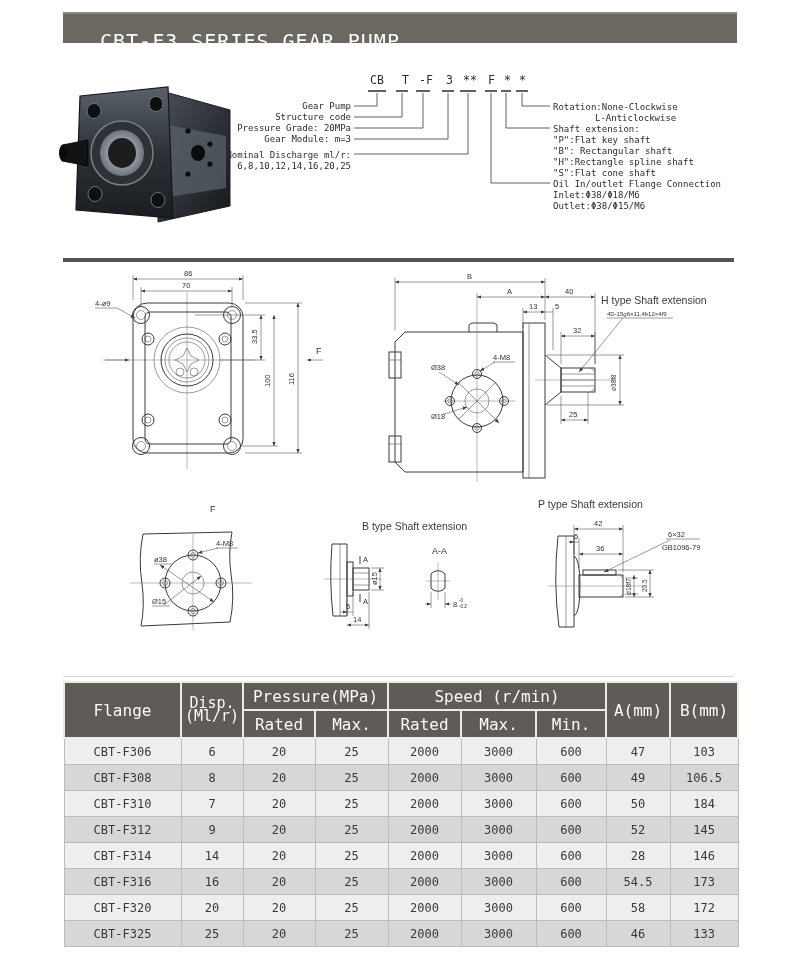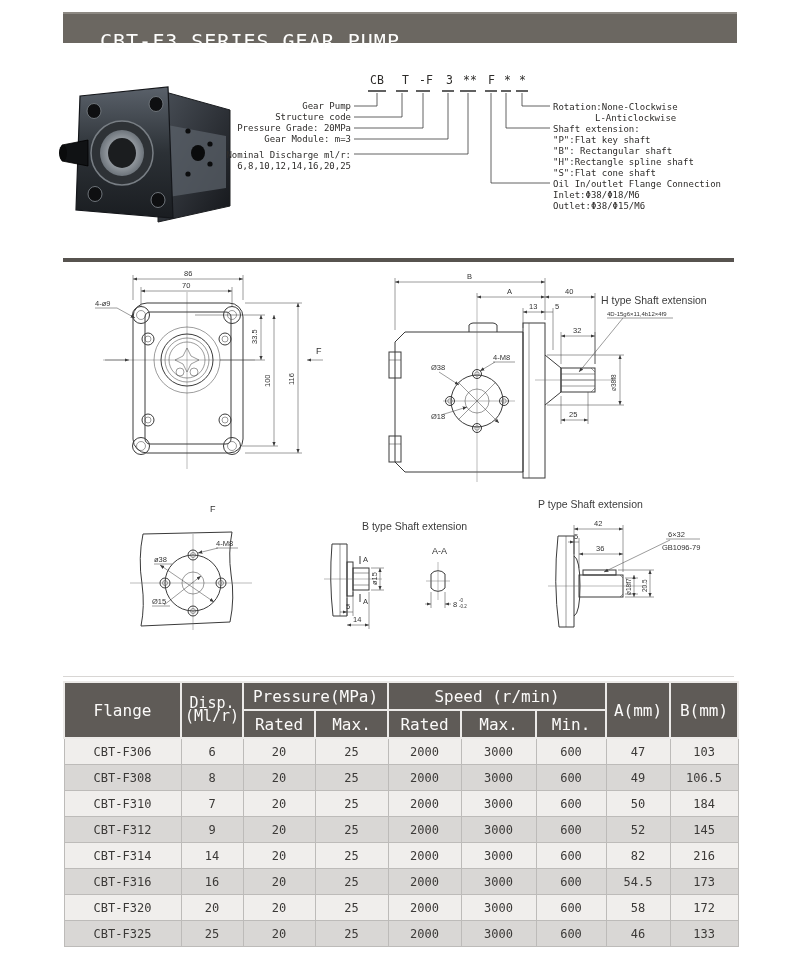--- a/index.html
+++ b/index.html
@@ -474,22 +474,22 @@
             <td>145</td>
           </tr>
           <tr>
             <td>CBT-F314</td>
             <td>14</td>
             <td>20</td>
             <td>25</td>
             <td>2000</td>
             <td>3000</td>
             <td>600</td>
-            <td>82</td>
-            <td>216</td>
+            <td>28</td>
+            <td>146</td>
           </tr>
           <tr>
             <td>CBT-F316</td>
             <td>16</td>
             <td>20</td>
             <td>25</td>
             <td>2000</td>
             <td>3000</td>
             <td>600</td>
             <td>54.5</td>

